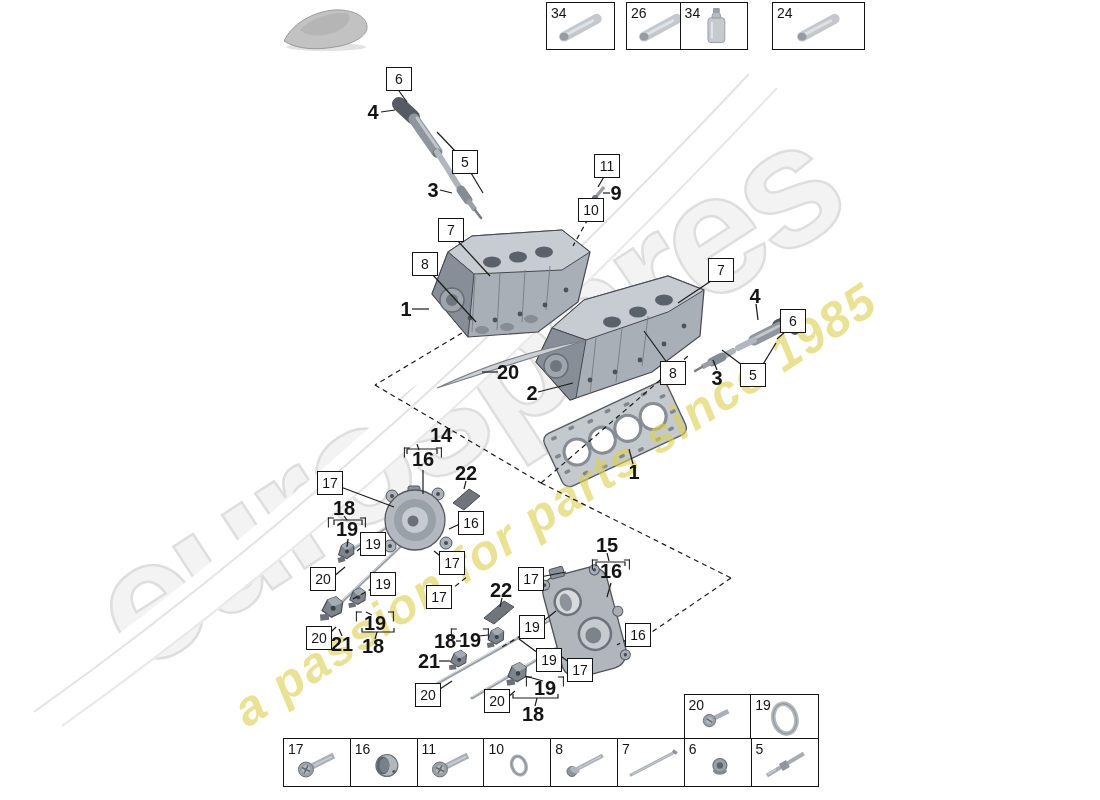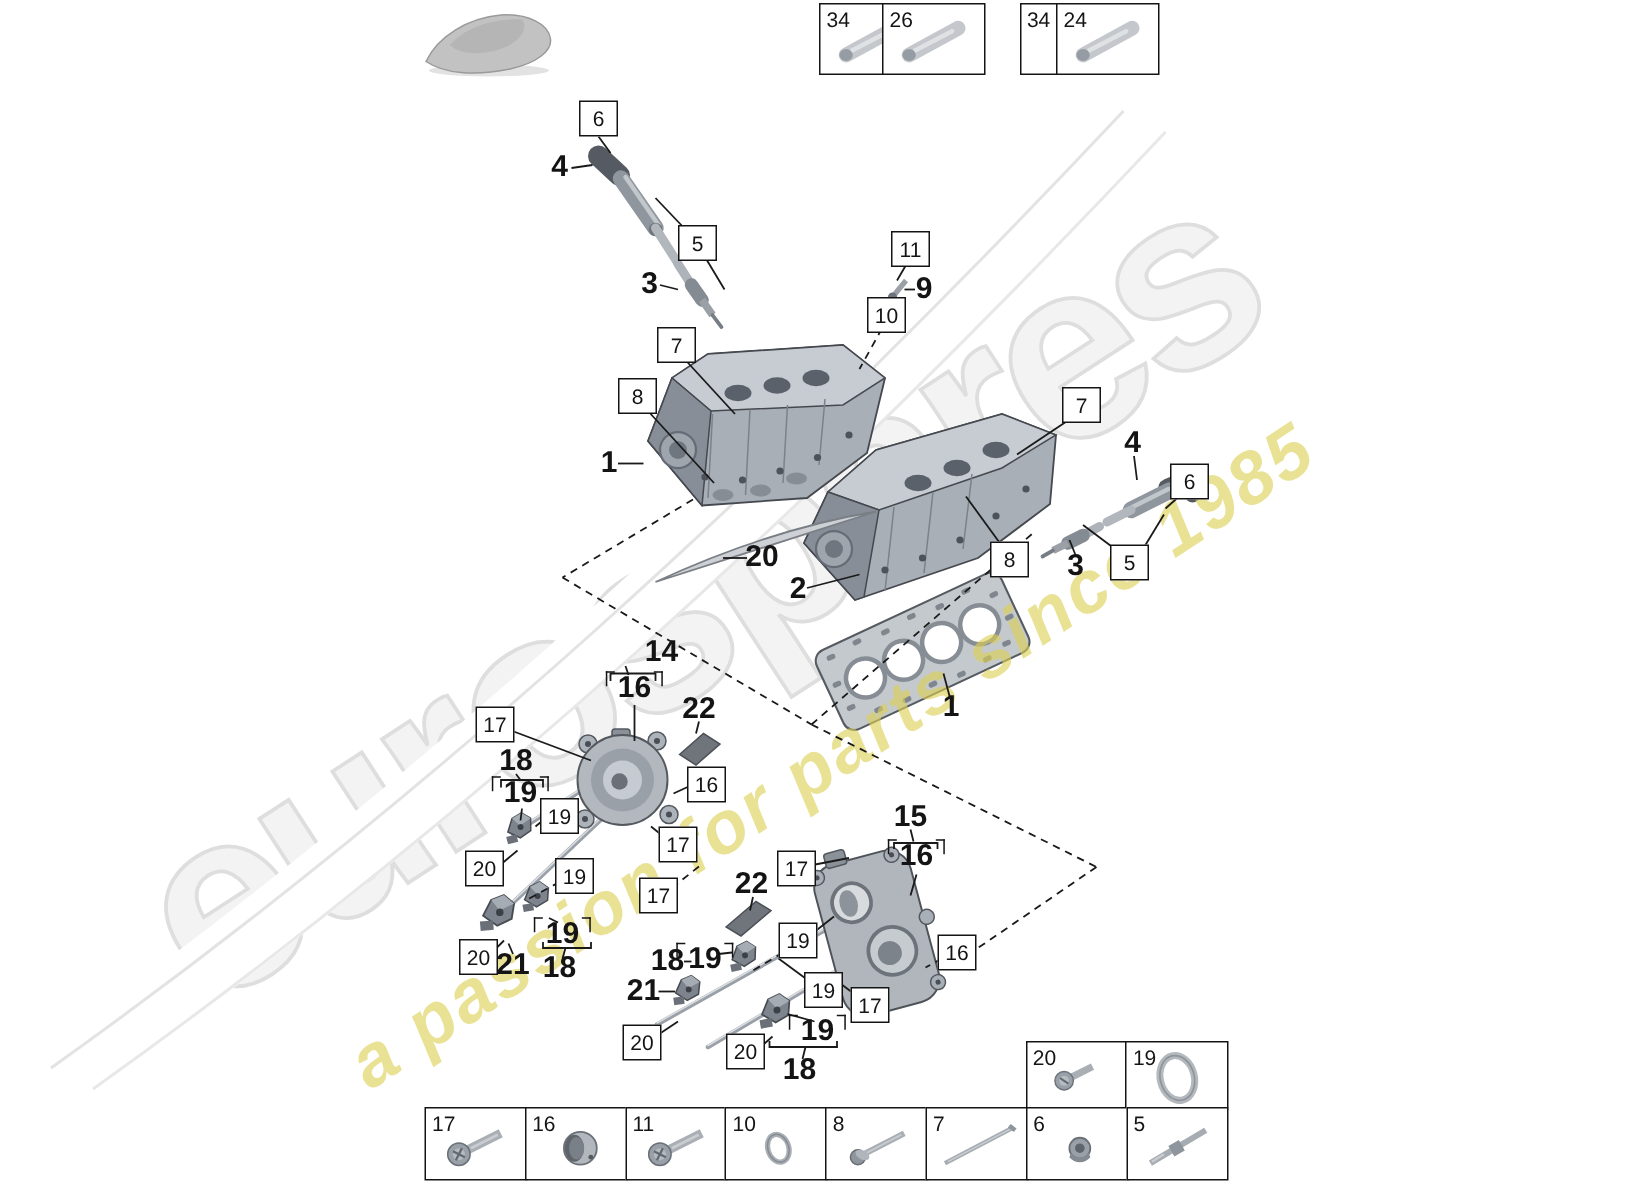--- a/index.html
+++ b/index.html
@@ -295,38 +295,38 @@
 
   <div class="layer" id="legends">
       <div class="lcell" style="left: 546px; top: 2px; width: 66.8px; height: 45.5px;">
         <div class="licon"><svg width="100%" height="100%" viewBox="0 0 67 46" preserveAspectRatio="xMidYMid meet">
             <line x1="17" y1="34" x2="50" y2="16" stroke="#c4c8cd" stroke-width="10" stroke-linecap="round"></line>
             <line x1="21" y1="31" x2="46" y2="18" stroke="#dfe2e5" stroke-width="3" stroke-linecap="round"></line>
             <ellipse cx="17" cy="34" rx="4.5" ry="4" fill="#969ca3"></ellipse>
           </svg></div>
         <span class="lnum">34</span>
       </div>
-      <div class="lcell" style="left: 588px; top: 2px; width: 66.8px; height: 45.5px;">
+      <div class="lcell" style="left: 626px; top: 2px; width: 66.8px; height: 45.5px;">
         <div class="licon"><svg width="100%" height="100%" viewBox="0 0 67 46" preserveAspectRatio="xMidYMid meet">
             <line x1="17" y1="34" x2="50" y2="16" stroke="#c4c8cd" stroke-width="10" stroke-linecap="round"></line>
             <line x1="21" y1="31" x2="46" y2="18" stroke="#dfe2e5" stroke-width="3" stroke-linecap="round"></line>
             <ellipse cx="17" cy="34" rx="4.5" ry="4" fill="#969ca3"></ellipse>
           </svg></div>
         <span class="lnum">26</span>
       </div>
       <div class="lcell" style="left: 679.6px; top: 2px; width: 66.8px; height: 45.5px;">
         <div class="licon"><svg width="100%" height="100%" viewBox="0 0 67 46" preserveAspectRatio="xMidYMid meet">
             <rect x="27" y="15" width="17" height="25" rx="3" fill="#c6cacf" stroke="#989ea5" stroke-width="1"></rect>
             <path d="M31 15 Q31 9 35.5 9 Q40 9 40 15 Z" fill="#b7bcc2" stroke="#989ea5" stroke-width="1"></path>
             <rect x="32" y="5" width="7" height="5" rx="1" fill="#9aa0a7"></rect>
             <line x1="31" y1="19" x2="31" y2="36" stroke="#e2e4e7" stroke-width="2"></line>
           </svg></div>
         <span class="lnum">34</span>
       </div>
-      <div class="lcell" style="left: 704px; top: 2px; width: 66.8px; height: 45.5px;">
+      <div class="lcell" style="left: 772px; top: 2px; width: 66.8px; height: 45.5px; padding-left: 24px;">
         <div class="licon"><svg width="100%" height="100%" viewBox="0 0 67 46" preserveAspectRatio="xMidYMid meet">
             <line x1="17" y1="34" x2="50" y2="16" stroke="#c4c8cd" stroke-width="10" stroke-linecap="round"></line>
             <line x1="21" y1="31" x2="46" y2="18" stroke="#dfe2e5" stroke-width="3" stroke-linecap="round"></line>
             <ellipse cx="17" cy="34" rx="4.5" ry="4" fill="#969ca3"></ellipse>
           </svg></div>
         <span class="lnum">24</span>
       </div>
       <div class="lcell" style="left: 683.5px; top: 694px; width: 66.8px; height: 43.5px;">
         <div class="licon"><svg width="100%" height="100%" viewBox="0 0 67 46" preserveAspectRatio="xMidYMid meet">
             <line x1="28" y1="25" x2="44" y2="17" stroke="#a9afb5" stroke-width="5"></line>

